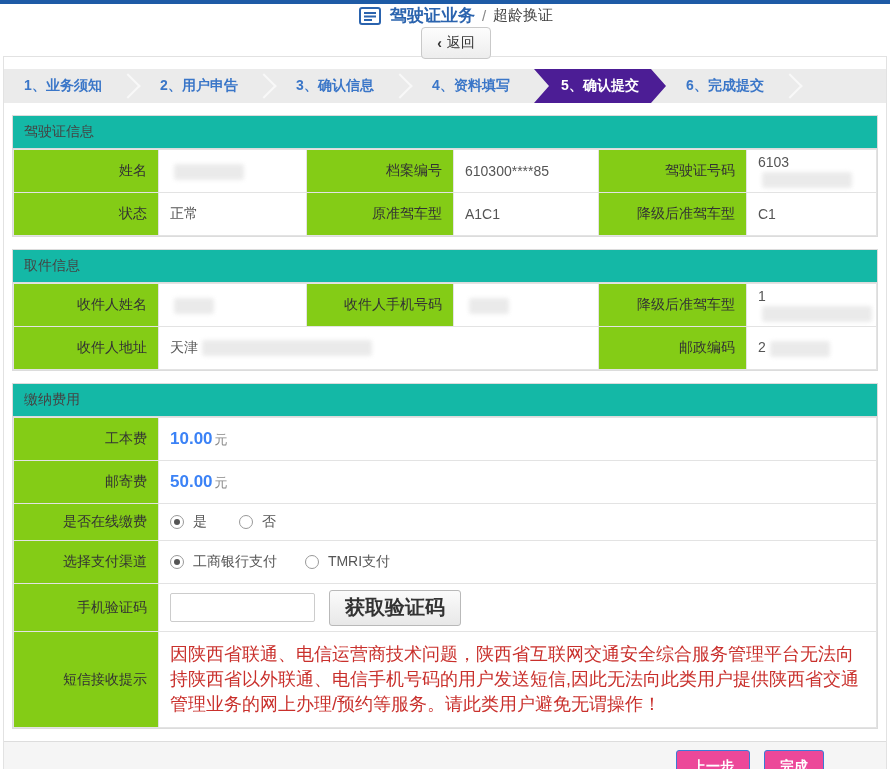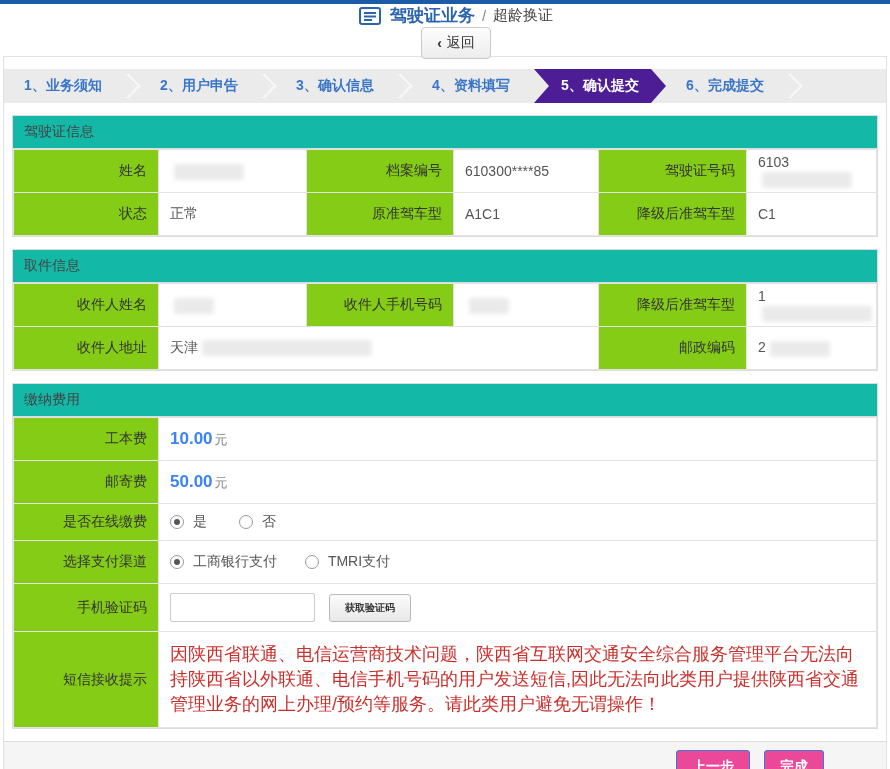--- a/index.html
+++ b/index.html
@@ -85,22 +85,22 @@
     border-radius:50%; background:#555;
   }
   .radio-label { margin:0 28px 0 9px; vertical-align:middle; color:#555; font-size:14px; }
 
   
   .code-input {
     width:145px; height:29px; border:1px solid #ccc; border-radius:2px;
     margin-right:10px; vertical-align:middle; padding:0 6px; font-family:inherit; font-size:14px;
   }
   .gray-btn {
-    height:28px; padding:0 15px; background:linear-gradient(#fbfbfb,#e8e8e8);
-    border:1px solid #b9b9b9; border-radius:3px; font-size:10px; color:#333;
+    height:36px; padding:0 15px; background:linear-gradient(#fbfbfb,#e8e8e8);
+    border:1px solid #b9b9b9; border-radius:3px; font-size:20px; color:#333;
     font-weight:bold; cursor:pointer; vertical-align:middle; font-family:inherit;
   }
 
   
   td.notice-cell { height:70px; padding:10px 11px; }
   .notice { color:#c9302c; font-size:18px; line-height:25px; }
 
   
   .footer-bar {
     margin-top:12px; background:#f5f5f5; border-top:1px solid #ddd;

